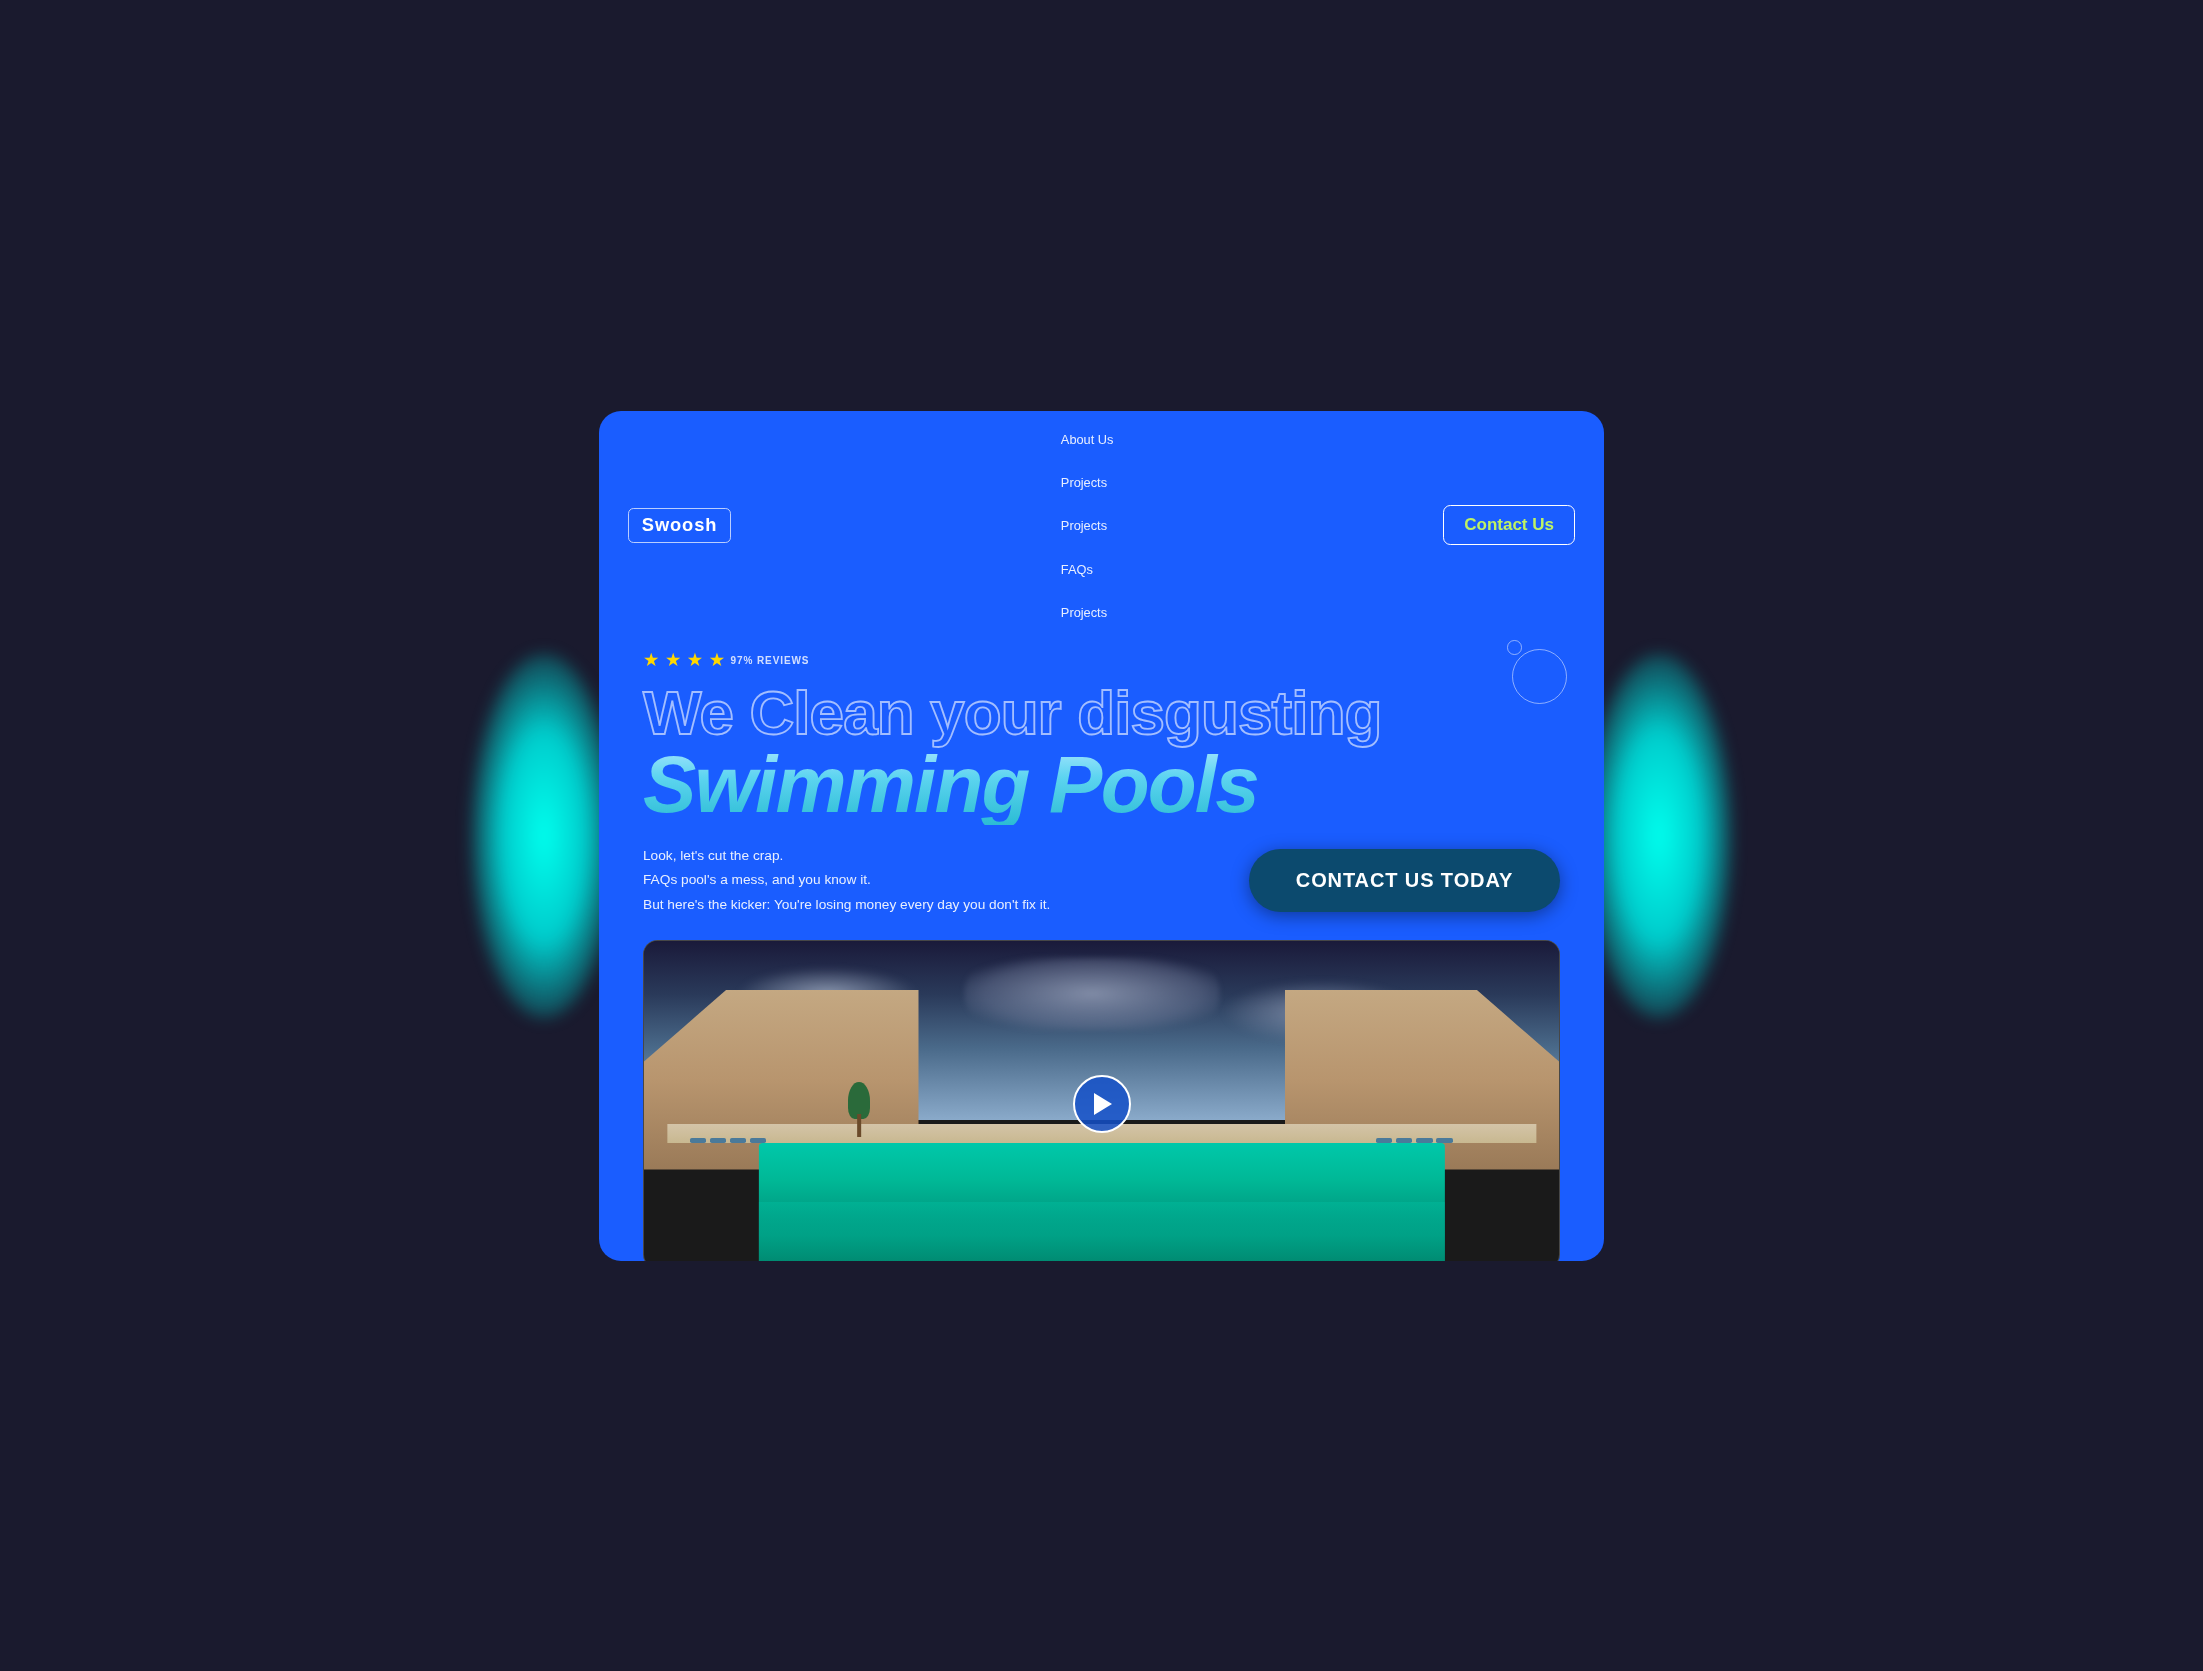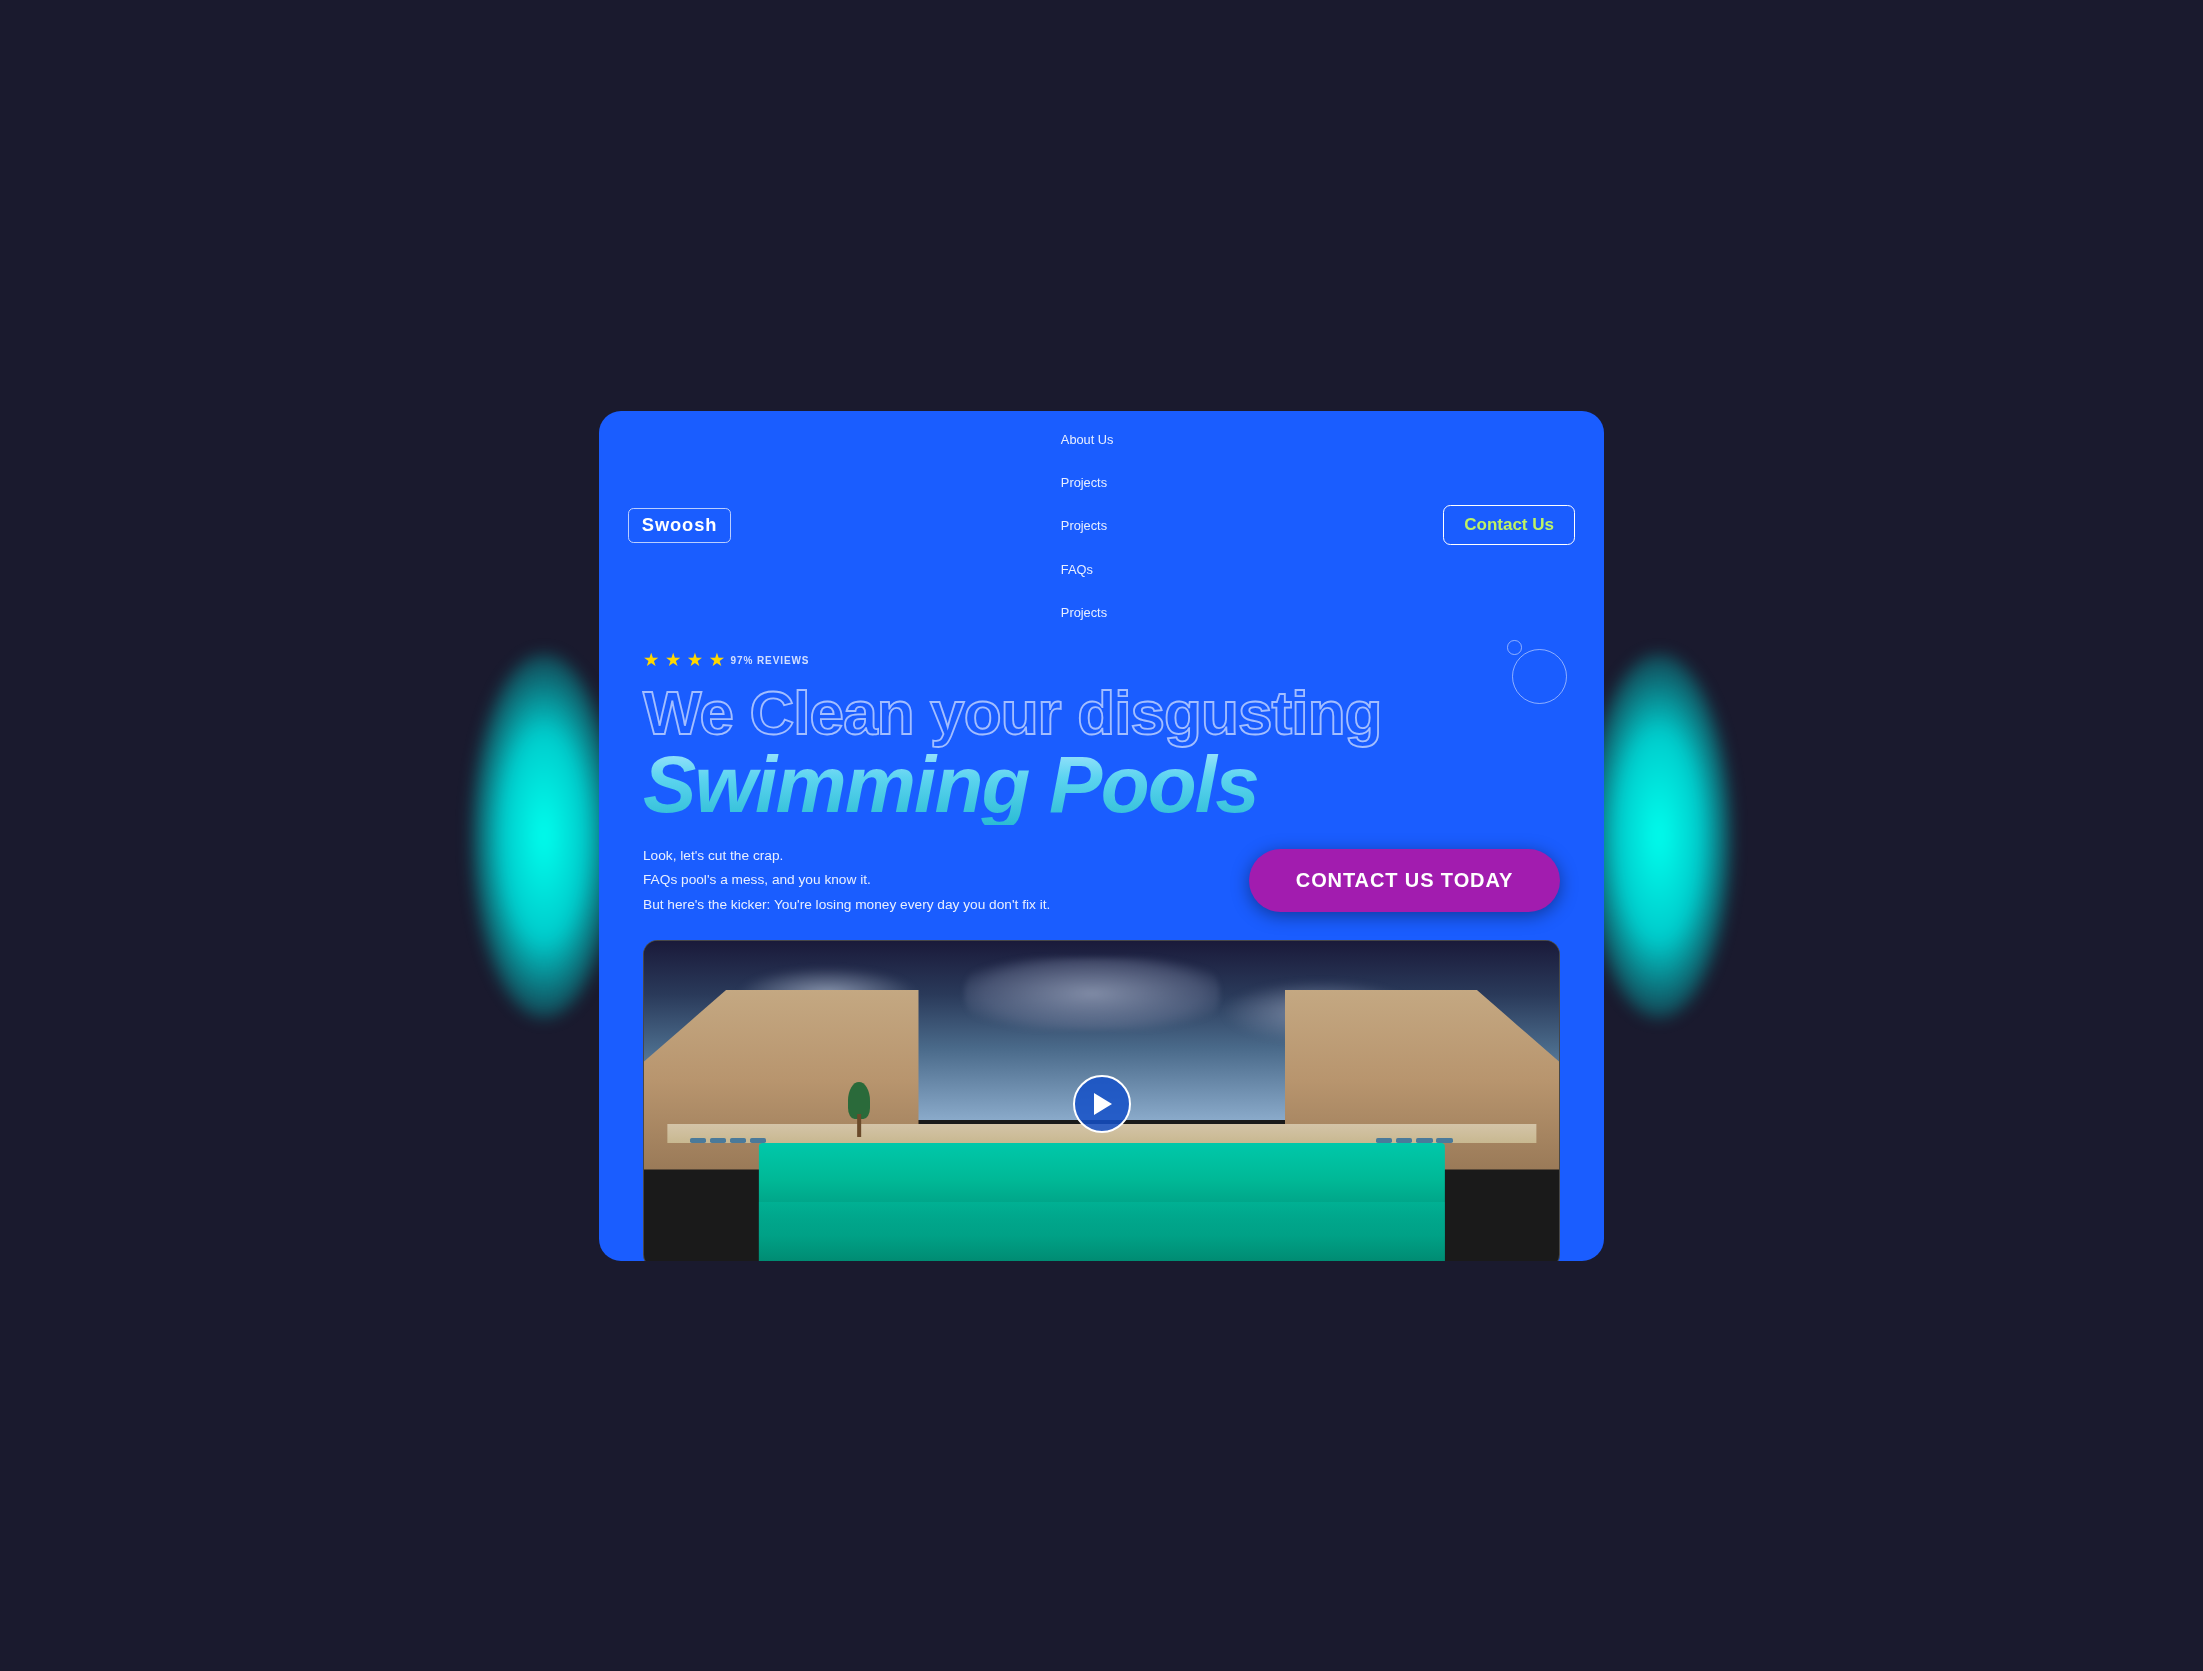--- a/index.html
+++ b/index.html
@@ -198,21 +198,21 @@
       margin-bottom: 22px;
     }
 
     .tagline {
       color: rgba(255,255,255,0.9);
       font-size: 13.7px;
       line-height: 1.8;
     }
 
     .cta-button {
-      background: #a21caf;
+      background: #0c4a6e;
       color: white;
       border: none;
       border-radius: 46px;
       padding: 20px 40px;
       font-size: 20px;
       font-weight: 900;
       letter-spacing: 0.9px;
       cursor: pointer;
       white-space: nowrap;
       box-shadow: 0 3.7px 18.3px rgba(0,0,0,0.4);

